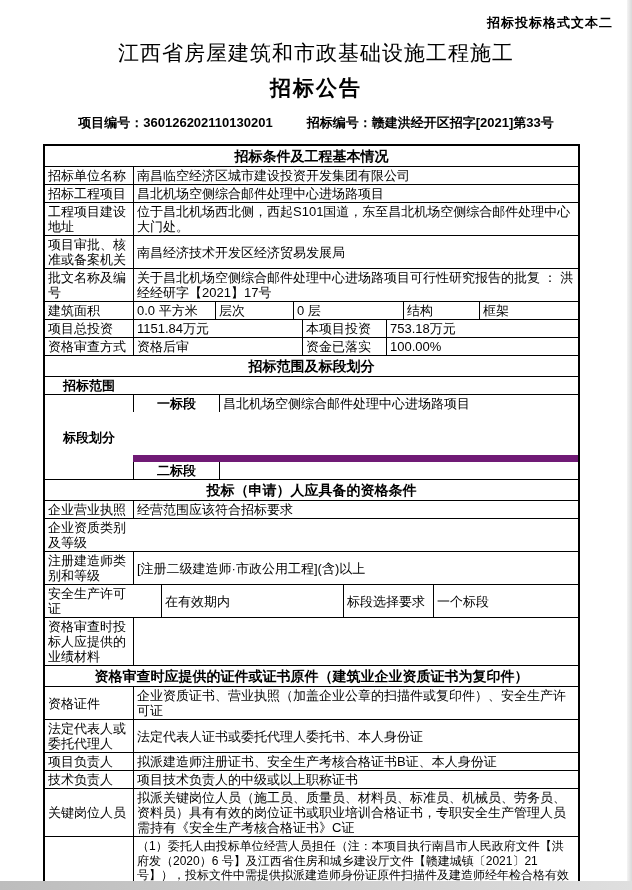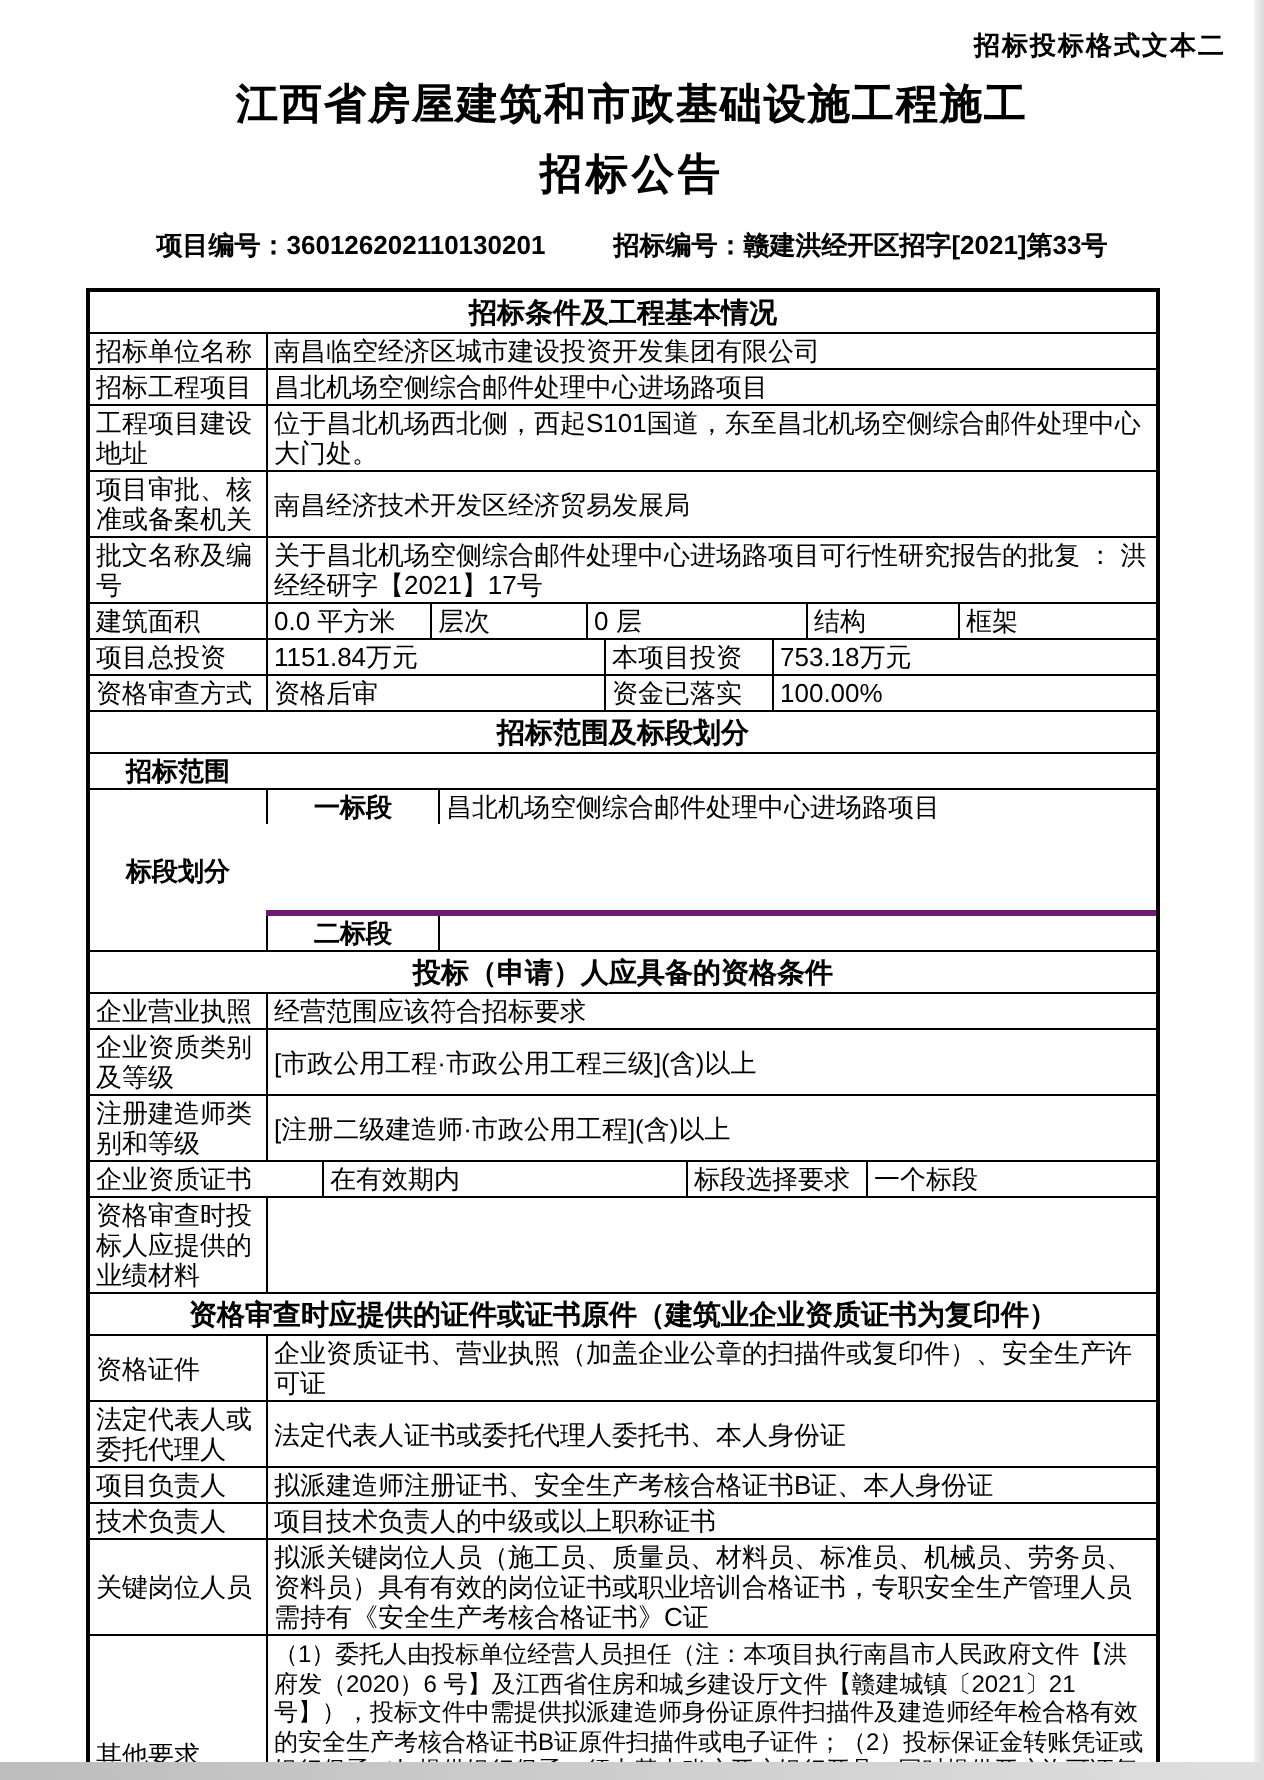--- a/index.html
+++ b/index.html
@@ -3,21 +3,21 @@
 <meta charset="utf-8">
 <style>
   html,body{margin:0;padding:0;}
   body{
     width:632px;height:890px;overflow:hidden;position:relative;
     background:#ffffff;color:#000;
     font-family:"Liberation Sans","DejaVu Sans",sans-serif;
     -webkit-font-smoothing:antialiased;
   }
   .corner{padding:14px 19px 0 0;text-align:right;font-size:13px;font-weight:700;letter-spacing:1px;}
-  .title{margin-top:8px;text-align:center;font-size:21px;font-weight:700;letter-spacing:1px;line-height:26px;}
+  .title{margin-top:8px;text-align:center;font-size:21px;font-weight:400;letter-spacing:1px;line-height:26px;}
   .subtitle{margin-top:9px;text-align:center;font-size:21px;font-weight:700;letter-spacing:2px;line-height:26px;}
   .meta{margin-top:13px;display:flex;justify-content:center;gap:34px;font-size:13px;font-weight:700;}
   .meta .pair{white-space:nowrap;}
 
   .doc-table{
     margin:12px 0 0 43px;width:537px;box-sizing:border-box;
     border:2px solid #000;font-size:13px;line-height:15px;
   }
   .trow{display:flex;border-top:1px solid #000;align-items:stretch;}
   .trow:first-child{border-top:none;}
@@ -31,21 +31,21 @@
   .cb{justify-content:center;text-align:center;font-weight:700;}
   
   .w82{flex:0 0 82px;} .w78{flex:0 0 78px;} .w110{flex:0 0 110px;} .w76{flex:0 0 76px;}
   
   .w169{flex:0 0 169px;} .w84{flex:0 0 84px;}
   
   .w182{flex:0 0 182px;margin-left:28px;} .w90{flex:0 0 90px;}
   
   .subwrap{flex:1 1 auto;display:flex;flex-direction:column;min-width:0;gap:43px;}
   .subrow{display:flex;flex:1;}
-  .subrow + .subrow{border-top:3px solid #701a75;}
+  .subrow + .subrow{border-top:7px solid #701a75;}
   .subrow .c:first-child{border-left:1px solid #000;}
   .w86{flex:0 0 86px;}
   .tall-val{line-height:15px;}
   .other-val{font-size:12px;line-height:14.5px;align-items:flex-start;padding-top:2px;}
   
   .scan-right{position:absolute;top:0;right:0;width:5px;height:890px;
     background:linear-gradient(to right,#f4f4f4,#d9d9d9);}
   .scan-bottom{position:absolute;left:0;bottom:0;width:632px;height:9px;
     background:linear-gradient(to right,#bdbdbd,#dfdfdf);}
 </style>
@@ -141,30 +141,29 @@
     <div class="sec" style="width:100%">投标（申请）人应具备的资格条件</div>
   </div>
 
   <div class="trow">
     <div class="c lbl">企业营业执照</div>
     <div class="c val">经营范围应该符合招标要求</div>
   </div>
 
   <div class="trow">
     <div class="c lbl">企业资质类别及等级</div>
-    <div class="c val">[市政公用工程·市政公用工程三级](含)以上</div>
   </div>
 
   <div class="trow">
     <div class="c lbl">注册建造师类别和等级</div>
     <div class="c val">[注册二级建造师·市政公用工程](含)以上</div>
   </div>
 
   <div class="trow">
-    <div class="c lbl">企业资质证书</div>
+    <div class="c lbl">安全生产许可证</div>
     <div class="c w182">在有效期内</div>
     <div class="c w90">标段选择要求</div>
     <div class="c val">一个标段</div>
   </div>
 
   <div class="trow">
     <div class="c lbl">资格审查时投标人应提供的业绩材料</div>
     <div class="c val"></div>
   </div>
 

